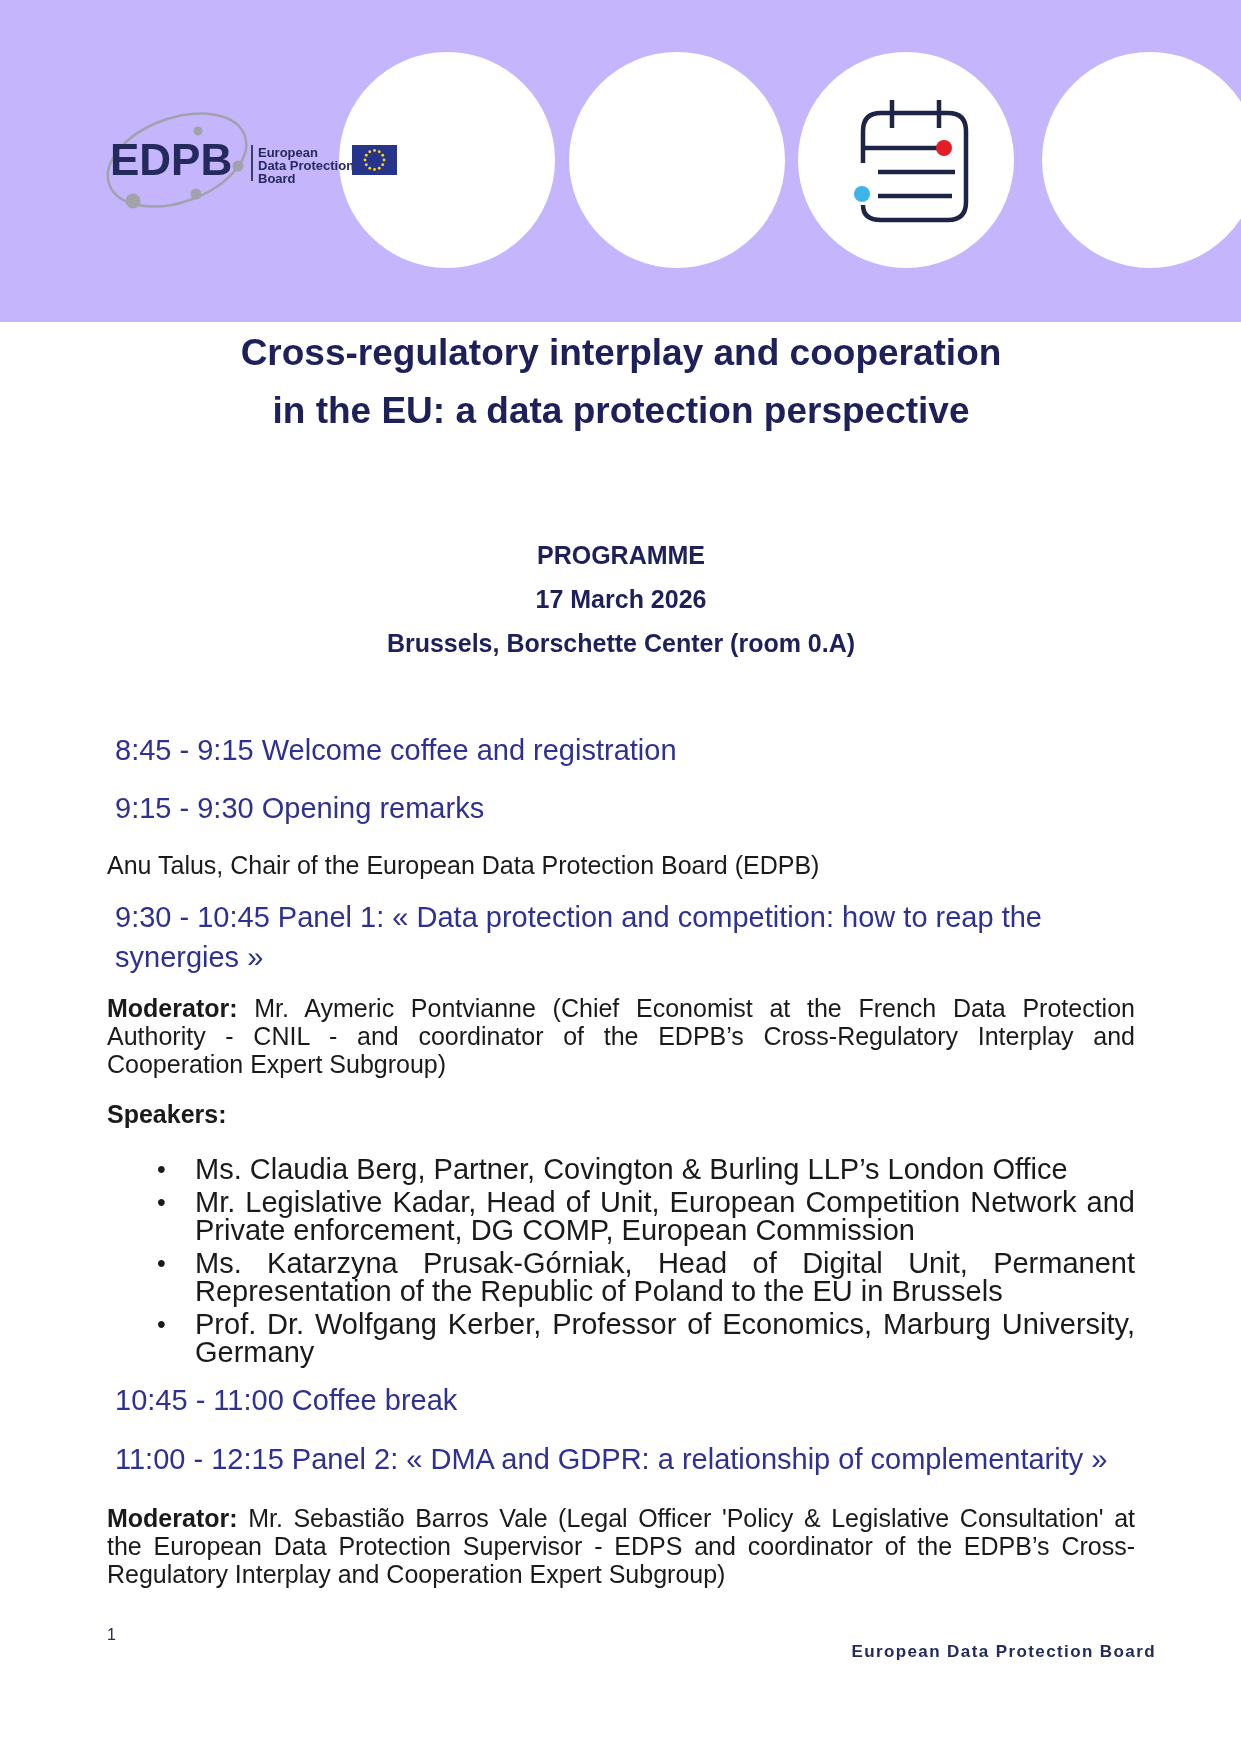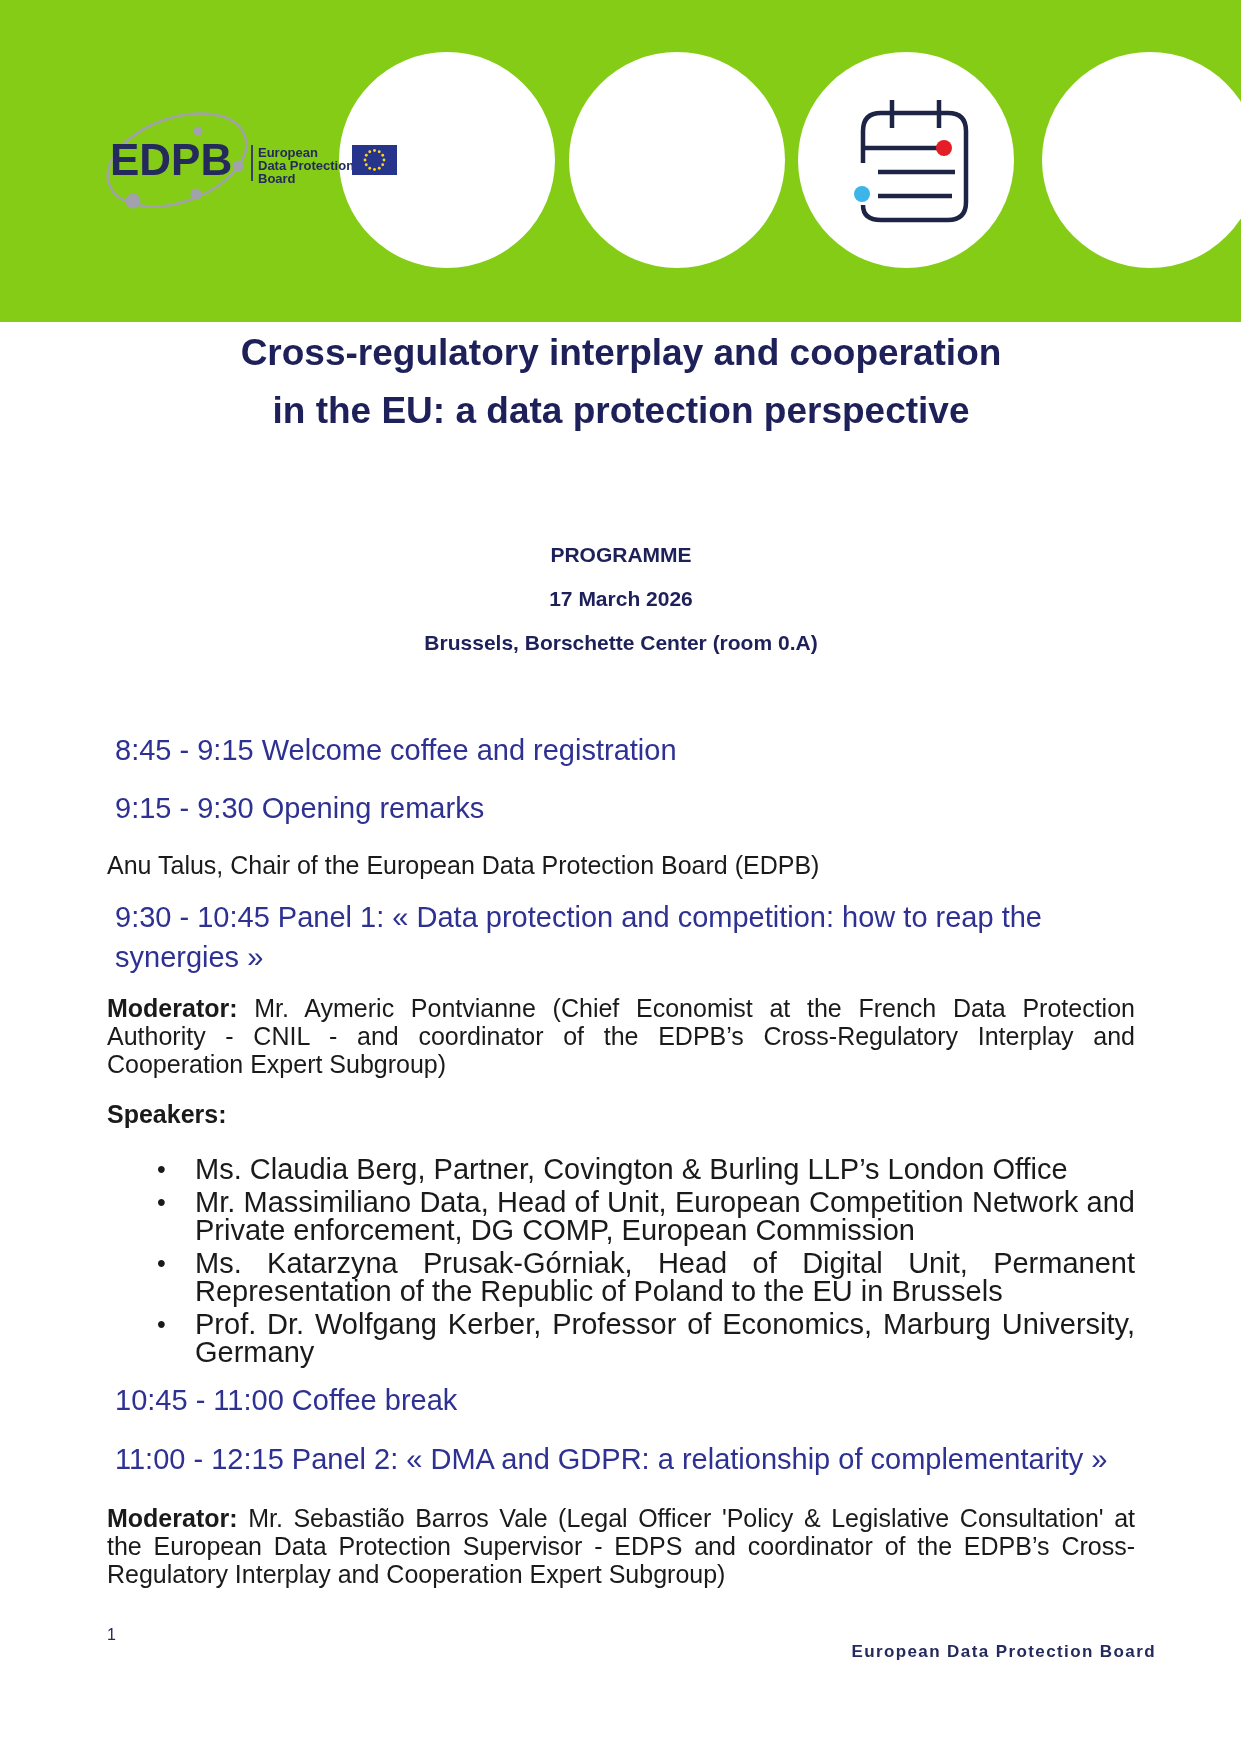--- a/index.html
+++ b/index.html
@@ -1,31 +1,31 @@
 <!DOCTYPE html>
 <html><head>
 <meta charset="utf-8">
 <style>
   html,body{margin:0;padding:0;}
   body{
     width:1241px;height:1755px;position:relative;overflow:hidden;
     background:#ffffff;font-family:"Liberation Sans",sans-serif;color:#1a1a1a;
   }
   
-  .banner{position:absolute;left:0;top:0;width:1241px;height:322px;background:#84cc16;overflow:hidden;}
+  .banner{position:absolute;left:0;top:0;width:1241px;height:322px;background:#c4b5fd;overflow:hidden;}
   .circle{position:absolute;top:52px;width:216px;height:216px;border-radius:50%;background:#ffffff;}
   .c1{left:339px}.c2{left:569px}.c3{left:798px}.c4{left:1042px}
   .logo-svg{position:absolute;left:85px;top:103px;}
   .cal-svg{position:absolute;left:840px;top:88px;}
   
   .content{position:absolute;left:107px;top:304px;width:1028px;}
   h1{margin:20px 0 0;font-size:37px;line-height:58px;font-weight:bold;color:#1d2059;text-align:center;}
   h1 span{display:block;}
   .meta{margin-top:100px;text-align:center;color:#1d2059;font-weight:bold;}
-  .meta p{margin:0;font-size:21px;line-height:30px;}
+  .meta p{margin:0;font-size:25px;line-height:30px;}
   .meta p + p{margin-top:14px;}
   .slot{margin:8px;font-size:29px;line-height:40px;color:#2e3192;}
   .body-text{margin:0;font-size:25px;line-height:28px;color:#1a1a1a;}
   .just{text-align:justify;}
   .bold{font-weight:bold;}
   #slot-welcome{margin-top:72px;}
   #slot-opening{margin-top:18px;}
   #opening-speaker{margin-top:23px;}
   #slot-panel1{margin-top:18px;}
   #panel1-moderator{margin-top:17px;}
@@ -109,21 +109,21 @@
   <p class="body-text" id="opening-speaker">Anu Talus, Chair of the European Data Protection Board (EDPB)</p>
 
   <p class="slot" id="slot-panel1">9:30 - 10:45 Panel 1: « Data protection and competition: how to reap the synergies »</p>
 
   <p class="body-text just" id="panel1-moderator"><b>Moderator:</b> <span>Mr. Aymeric Pontvianne (Chief Economist at the French Data Protection Authority - CNIL - and coordinator of the EDPB’s Cross-Regulatory Interplay and Cooperation Expert Subgroup)</span></p>
 
   <p class="body-text bold" id="speakers-label">Speakers:</p>
 
   <ul class="speakers">
     <li>Ms. Claudia Berg, Partner, Covington &amp; Burling LLP’s London Office</li>
-    <li>Mr. Massimiliano Data, Head of Unit, European Competition Network and Private enforcement, DG COMP, European Commission</li>
+    <li>Mr. Legislative Kadar, Head of Unit, European Competition Network and Private enforcement, DG COMP, European Commission</li>
     <li>Ms. Katarzyna Prusak-Górniak, Head of Digital Unit, Permanent Representation of the Republic of Poland to the EU in Brussels</li>
     <li>Prof. Dr. Wolfgang Kerber, Professor of Economics, Marburg University, Germany</li>
   </ul>
 
   <p class="slot" id="slot-coffee">10:45 - 11:00 Coffee break</p>
 
   <p class="slot" id="slot-panel2">11:00 - 12:15 Panel 2: « DMA and GDPR: a relationship of complementarity »</p>
 
   <p class="body-text just" id="panel2-moderator"><b>Moderator:</b> <span>Mr. Sebastião Barros Vale (Legal Officer 'Policy &amp; Legislative Consultation' at the European Data Protection Supervisor - EDPS and coordinator of the EDPB’s Cross-Regulatory Interplay and Cooperation Expert Subgroup)</span></p>
 </main>

